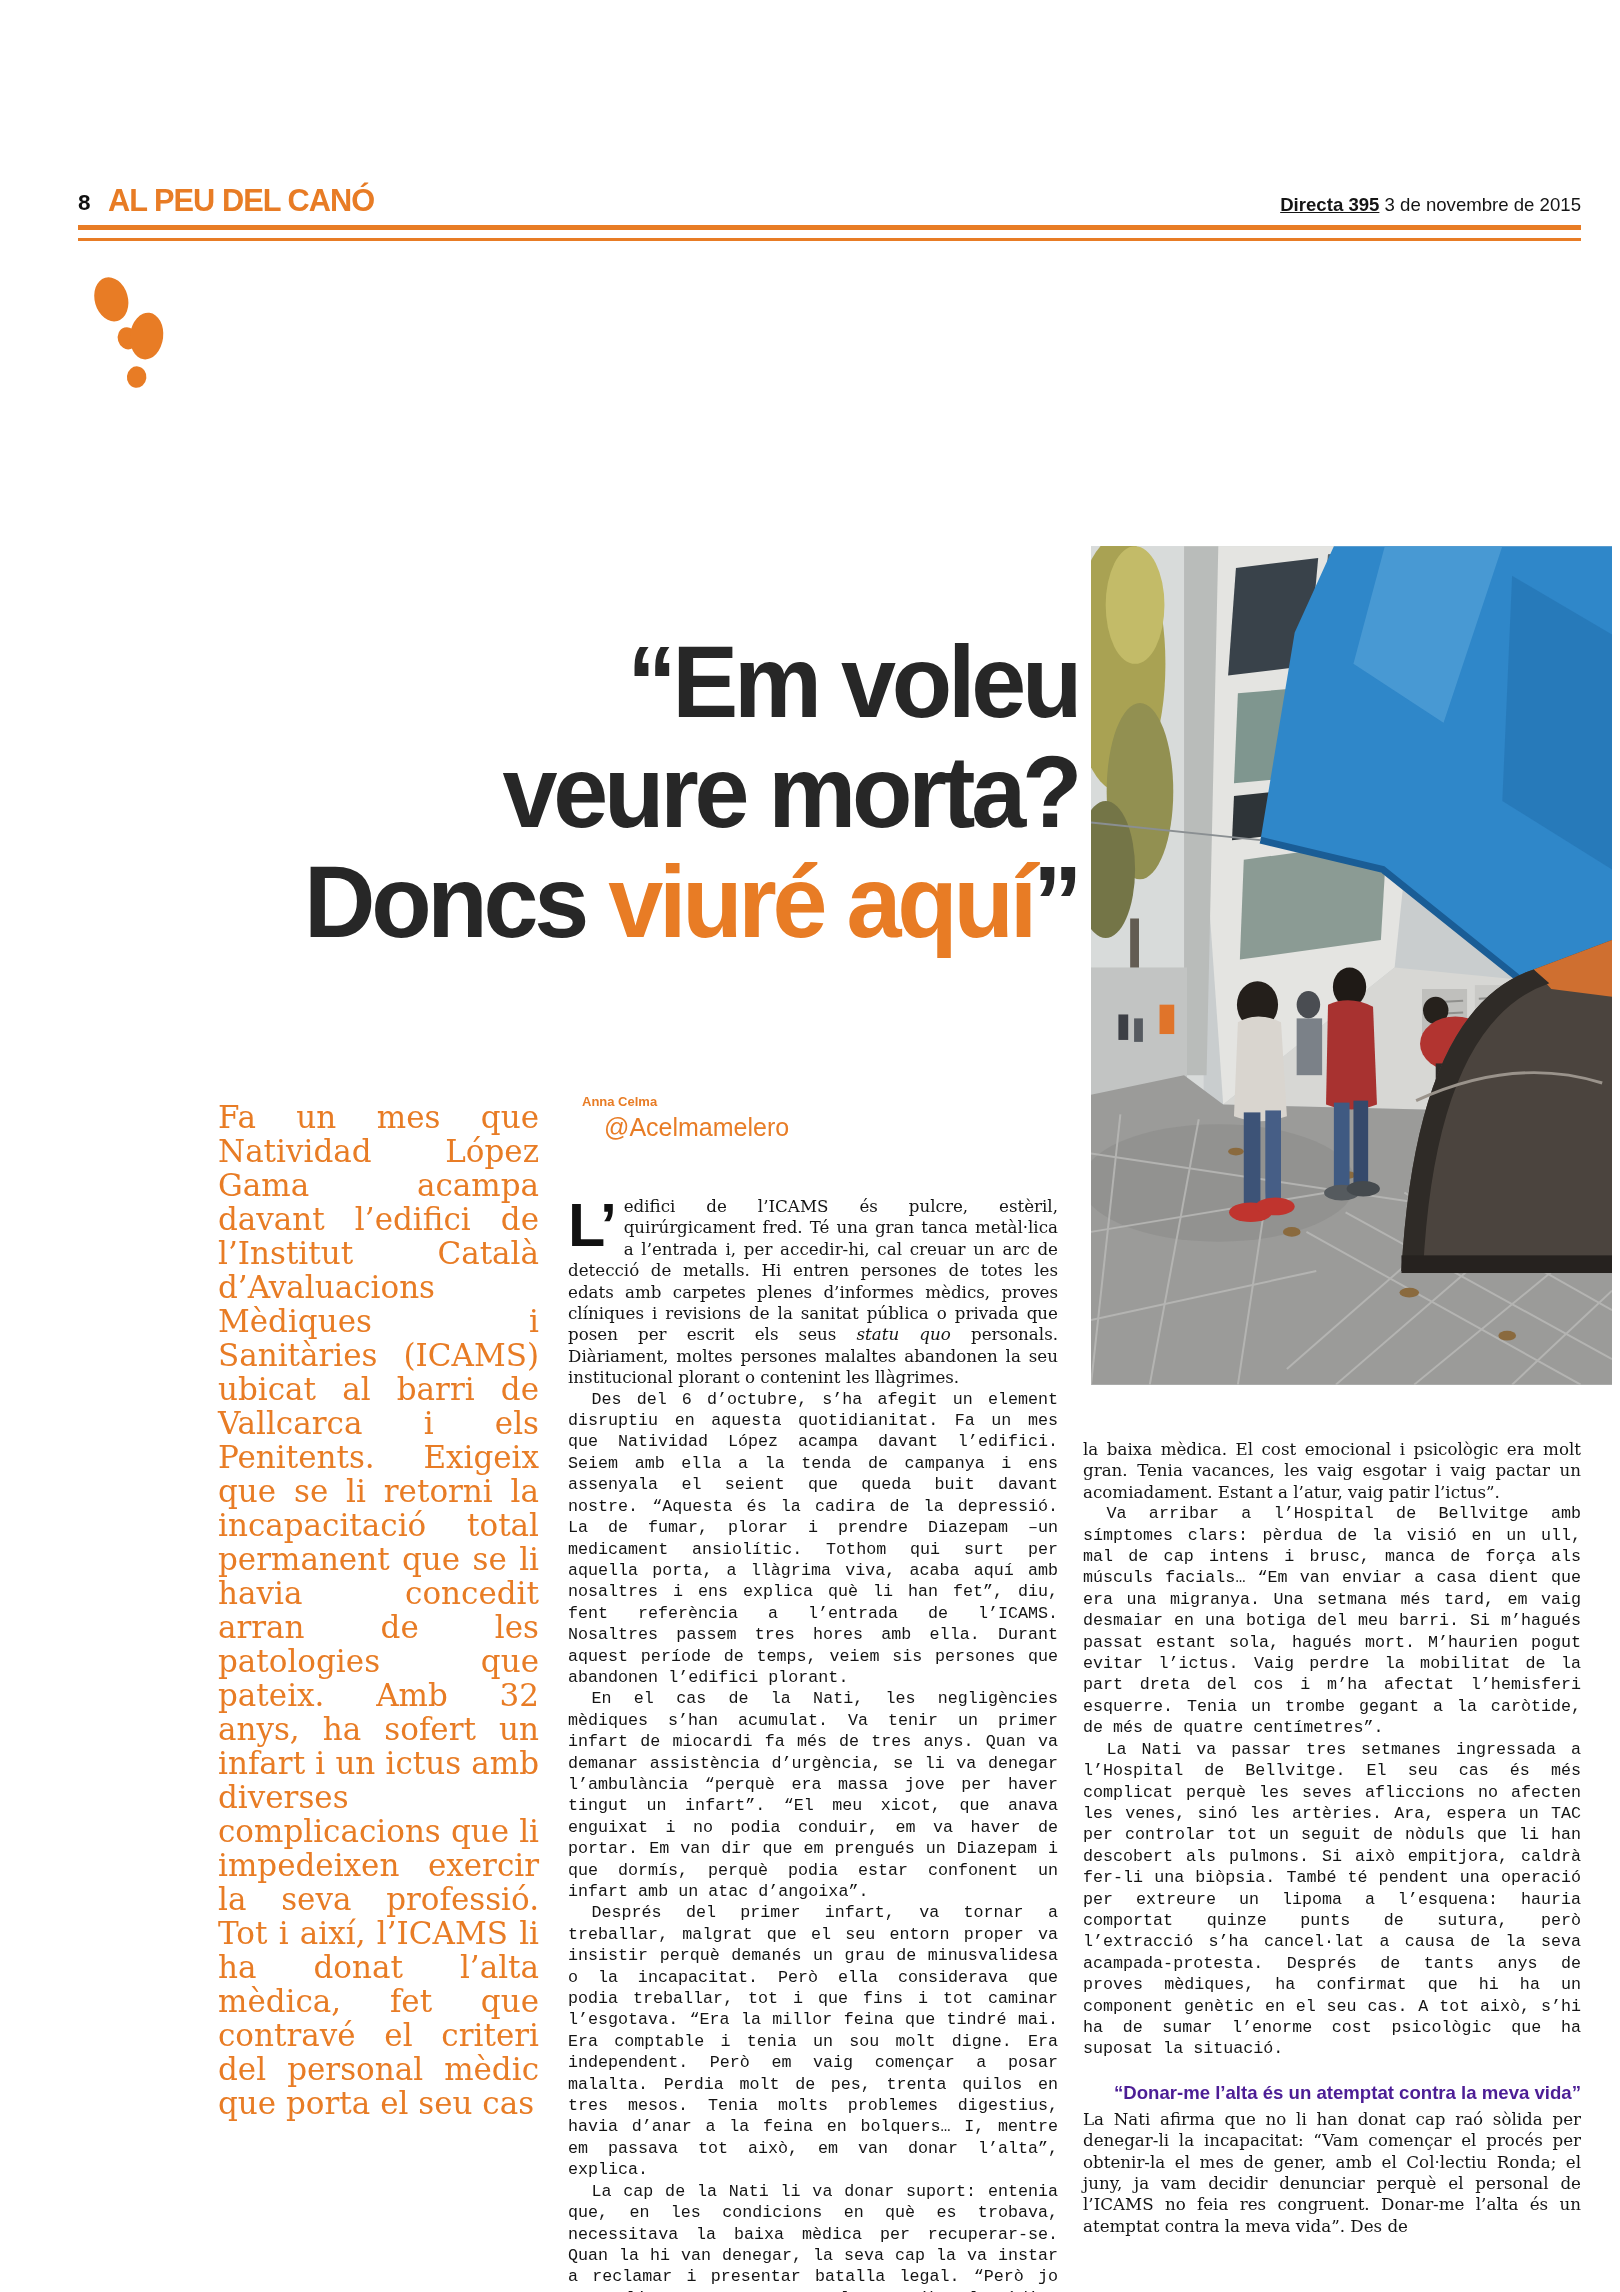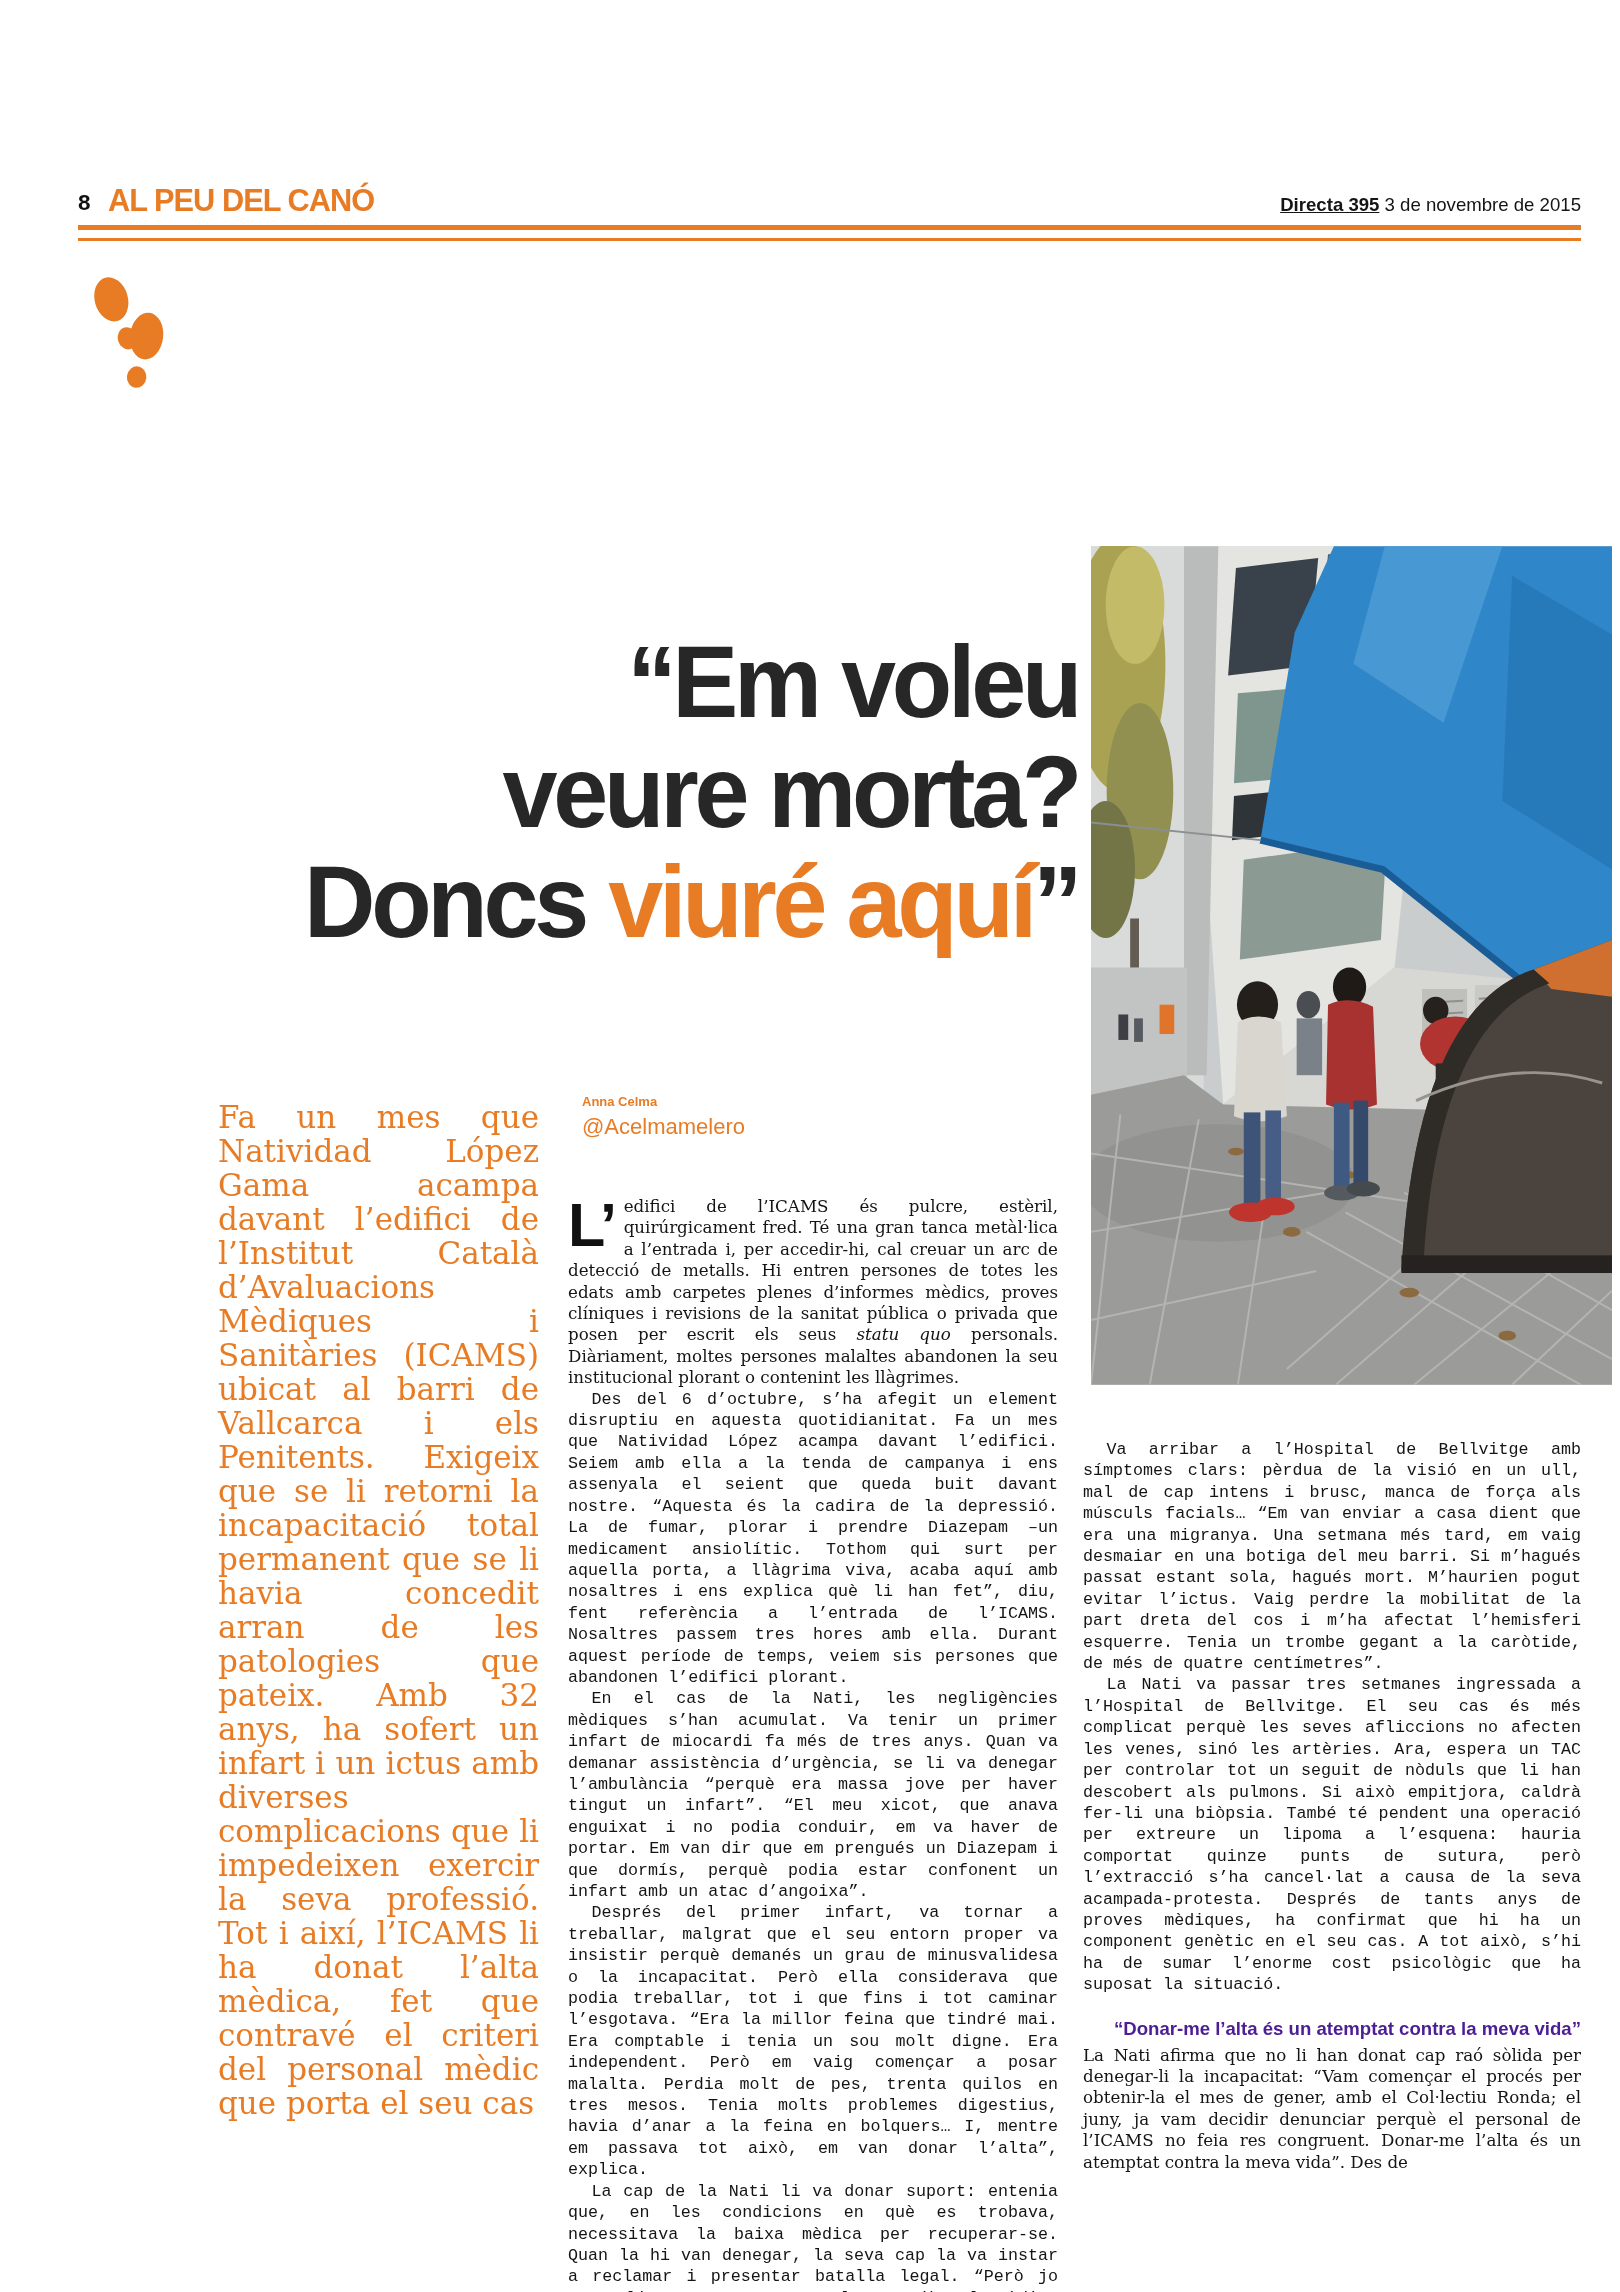--- a/index.html
+++ b/index.html
@@ -25,21 +25,21 @@
             transform:scaleX(.97);transform-origin:right top;white-space:nowrap;}
   .headline .orange{color:#e87c25;}
 
   
   .lede{position:absolute;left:218px;top:1100px;width:321px;
         font-size:31px;line-height:34px;text-align:justify;color:#e87c25;}
 
   
   .byline{position:absolute;left:582px;top:1090px;font-family:"Liberation Sans",sans-serif;color:#e87c25;}
   .byline .author{font-weight:bold;font-size:13px;line-height:24.5px;}
-  .byline .handle{font-size:22px;line-height:24.5px;}
+  .byline .handle{font-size:25px;line-height:24.5px;margin-left:22px;}
 
   
   .photo{position:absolute;left:1091px;top:546px;width:521px;height:839px;}
 
   
   .col{position:absolute;text-align:justify;font-size:16.7px;line-height:21.4px;color:#141414;}
   .col p{margin:0;}
   .col p.ind{text-indent:23.5px;font-family:Liberation Mono, monospace;}
   .col-1{left:568px;top:1196px;width:490px;}
   .col-2{left:1083px;top:1439px;width:498px;}
@@ -206,20 +206,21 @@
 
   <div class="col col-1">
     <p><span class="dropcap">L’</span><span>edifici de l’ICAMS és pulcre, estèril, quirúrgicament fred. Té una gran tanca metàl·lica a l’entrada i, per accedir-hi, cal creuar un arc de detecció de metalls. Hi entren persones de totes les edats amb carpetes plenes d’informes mèdics, proves clíniques i revisions de la sanitat pública o privada que posen per escrit els seus </span><i>statu quo</i><span> personals. Diàriament, moltes persones malaltes abandonen la seu institucional plorant o contenint les llàgrimes.</span></p>
     <p class="ind">Des del 6 d’octubre, s’ha afegit un element disruptiu en aquesta quotidianitat. Fa un mes que Natividad López acampa davant l’edifici. Seiem amb ella a la tenda de campanya i ens assenyala el seient que queda buit davant nostre. “Aquesta és la cadira de la depressió. La de fumar, plorar i prendre Diazepam –un medicament ansiolític. Tothom qui surt per aquella porta, a llàgrima viva, acaba aquí amb nosaltres i ens explica què li han fet”, diu, fent referència a l’entrada de l’ICAMS. Nosaltres passem tres hores amb ella. Durant aquest període de temps, veiem sis persones que abandonen l’edifici plorant.</p>
     <p class="ind">En el cas de la Nati, les negligències mèdiques s’han acumulat. Va tenir un primer infart de miocardi fa més de tres anys. Quan va demanar assistència d’urgència, se li va denegar l’ambulància “perquè era massa jove per haver tingut un infart”. “El meu xicot, que anava enguixat i no podia conduir, em va haver de portar. Em van dir que em prengués un Diazepam i que dormís, perquè podia estar confonent un infart amb un atac d’angoixa”.</p>
     <p class="ind">Després del primer infart, va tornar a treballar, malgrat que el seu entorn proper va insistir perquè demanés un grau de minusvalidesa o la incapacitat. Però ella considerava que podia treballar, tot i que fins i tot caminar l’esgotava. “Era la millor feina que tindré mai. Era comptable i tenia un sou molt digne. Era independent. Però em vaig començar a posar malalta. Perdia molt de pes, trenta quilos en tres mesos. Tenia molts problemes digestius, havia d’anar a la feina en bolquers… I, mentre em passava tot això, em van donar l’alta”, explica.</p>
     <p class="ind">La cap de la Nati li va donar suport: entenia que, en les condicions en què es trobava, necessitava la baixa mèdica per recuperar-se. Quan la hi van denegar, la seva cap la va instar a reclamar i presentar batalla legal. “Però jo no volia tornar a cap altre tribunal mèdic, després que l’ICAMS em revoqués</p>
   </div>
 
   <div class="col col-2">
+    <p>la baixa mèdica. El cost emocional i psicològic era molt gran. Tenia vacances, les vaig esgotar i vaig pactar un acomiadament. Estant a l’atur, vaig patir l’ictus”.</p>
     <p class="ind">Va arribar a l’Hospital de Bellvitge amb símptomes clars: pèrdua de la visió en un ull, mal de cap intens i brusc, manca de força als músculs facials… “Em van enviar a casa dient que era una migranya. Una setmana més tard, em vaig desmaiar en una botiga del meu barri. Si m’hagués passat estant sola, hagués mort. M’haurien pogut evitar l’ictus. Vaig perdre la mobilitat de la part dreta del cos i m’ha afectat l’hemisferi esquerre. Tenia un trombe gegant a la caròtide, de més de quatre centímetres”.</p>
     <p class="ind">La Nati va passar tres setmanes ingressada a l’Hospital de Bellvitge. El seu cas és més complicat perquè les seves afliccions no afecten les venes, sinó les artèries. Ara, espera un TAC per controlar tot un seguit de nòduls que li han descobert als pulmons. Si això empitjora, caldrà fer-li una biòpsia. També té pendent una operació per extreure un lipoma a l’esquena: hauria comportat quinze punts de sutura, però l’extracció s’ha cancel·lat a causa de la seva acampada-protesta. Després de tants anys de proves mèdiques, ha confirmat que hi ha un component genètic en el seu cas. A tot això, s’hi ha de sumar l’enorme cost psicològic que ha suposat la situació.</p>
     <p class="subhead">“Donar-me l’alta és un atemptat contra la meva vida”</p>
     <p>La Nati afirma que no li han donat cap raó sòlida per denegar-li la incapacitat: “Vam començar el procés per obtenir-la el mes de gener, amb el Col·lectiu Ronda; el juny, ja vam decidir denunciar perquè el personal de l’ICAMS no feia res congruent. Donar-me l’alta és un atemptat contra la meva vida”. Des de</p>
   </div>
 
 </div>
 
 
 </body></html>

